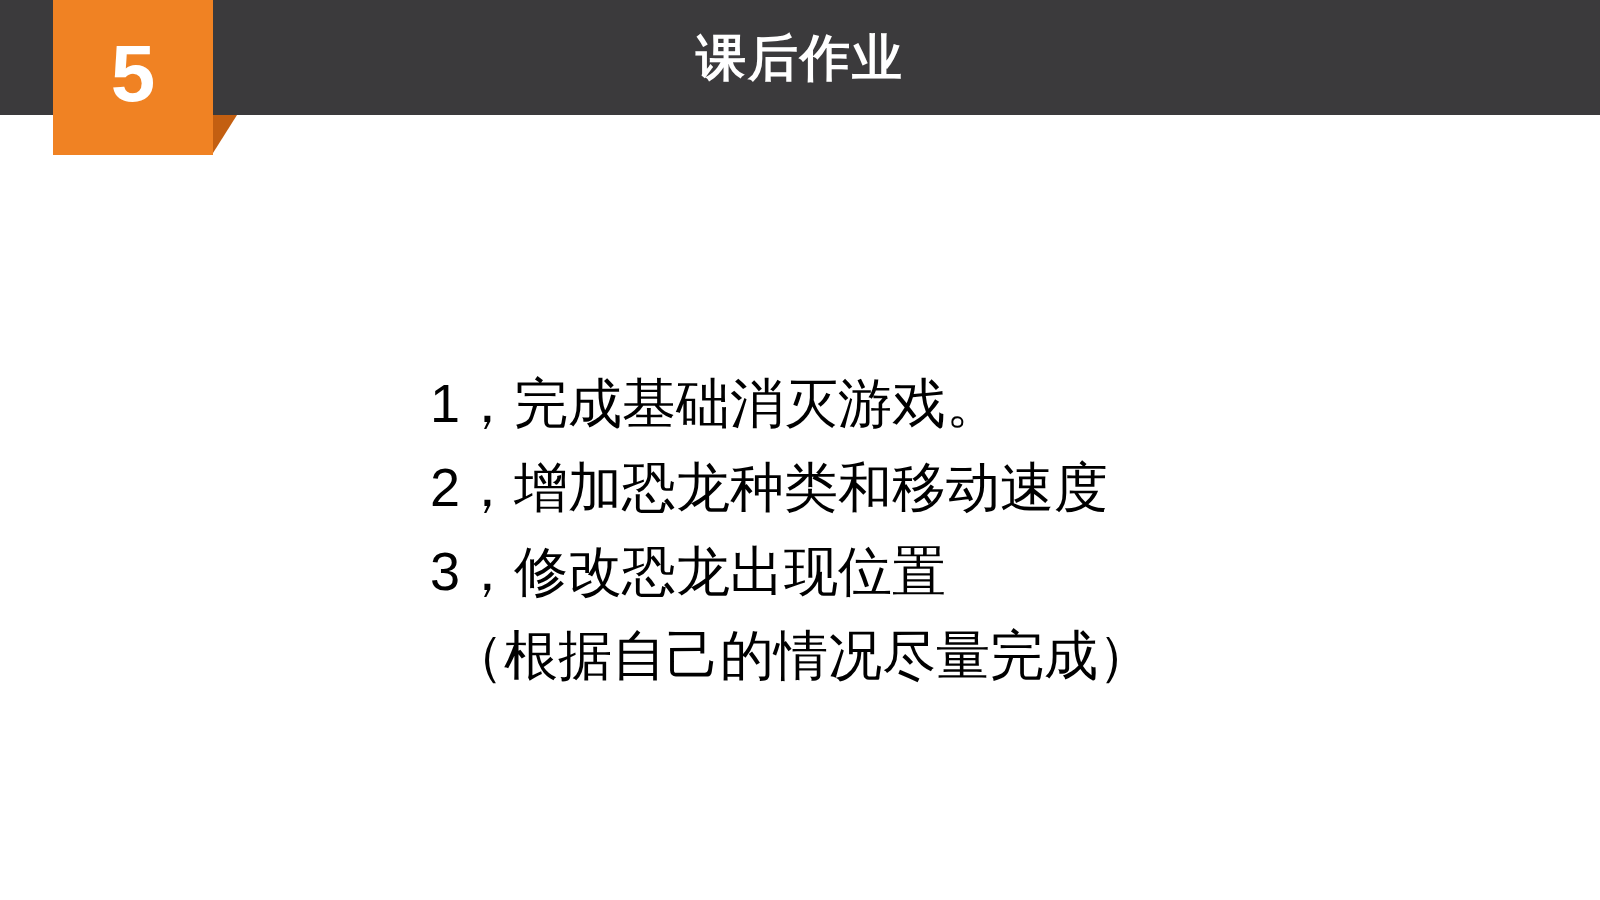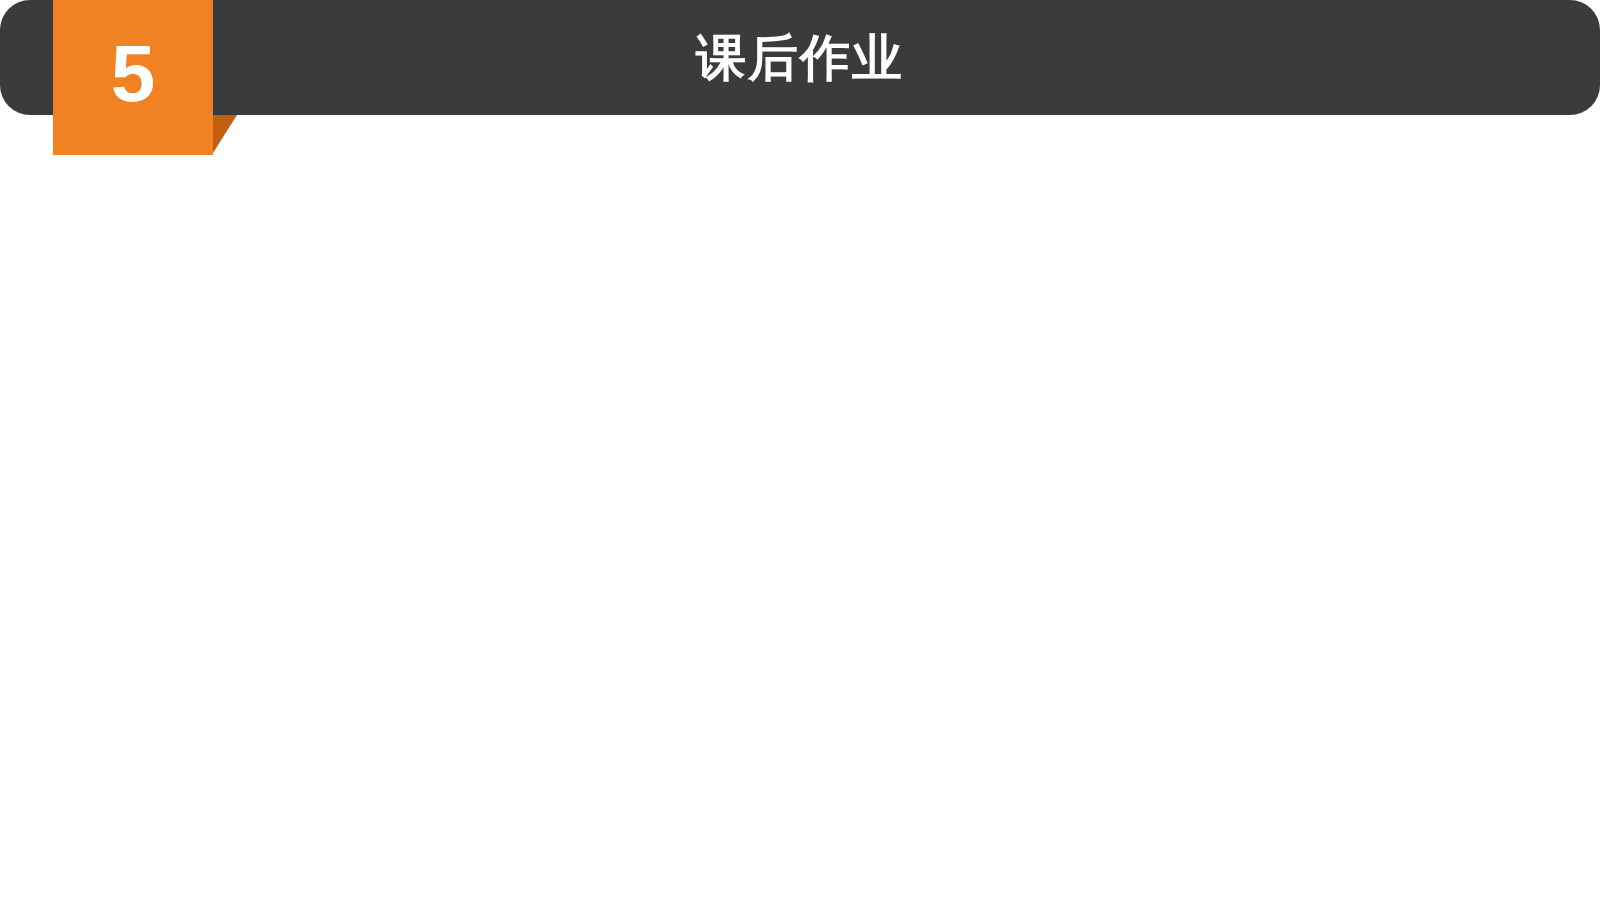--- a/index.html
+++ b/index.html
@@ -19,21 +19,20 @@
   .header-bar {
     position: absolute;
     top: 0;
     left: 0;
     width: 1600px;
     height: 115px;
     background: #3b3a3c;
     display: flex;
     align-items: center;
     justify-content: center;
-    border-radius: 30px;
   }
   .slide-title {
     color: #ffffff;
     font-size: 50px;
     font-weight: bold;
     letter-spacing: 2px;
     line-height: 1;
     margin: 0;
   }
   
@@ -92,14 +91,20 @@
 
   <div class="header-bar">
     <h1 class="slide-title">课后作业</h1>
   </div>
 
   <div class="page-badge">
     <span class="page-badge-number">5</span>
   </div>
   <div class="page-badge-fold"></div>
 
+  <div class="body-text">
+    <div class="body-line">1，完成基础消灭游戏。</div>
+    <div class="body-line">2，增加恐龙种类和移动速度</div>
+    <div class="body-line">3，修改恐龙出现位置</div>
+    <div class="body-line">（根据自己的情况尽量完成）</div>
+  </div>
 
 </div>
 
 </body></html>

